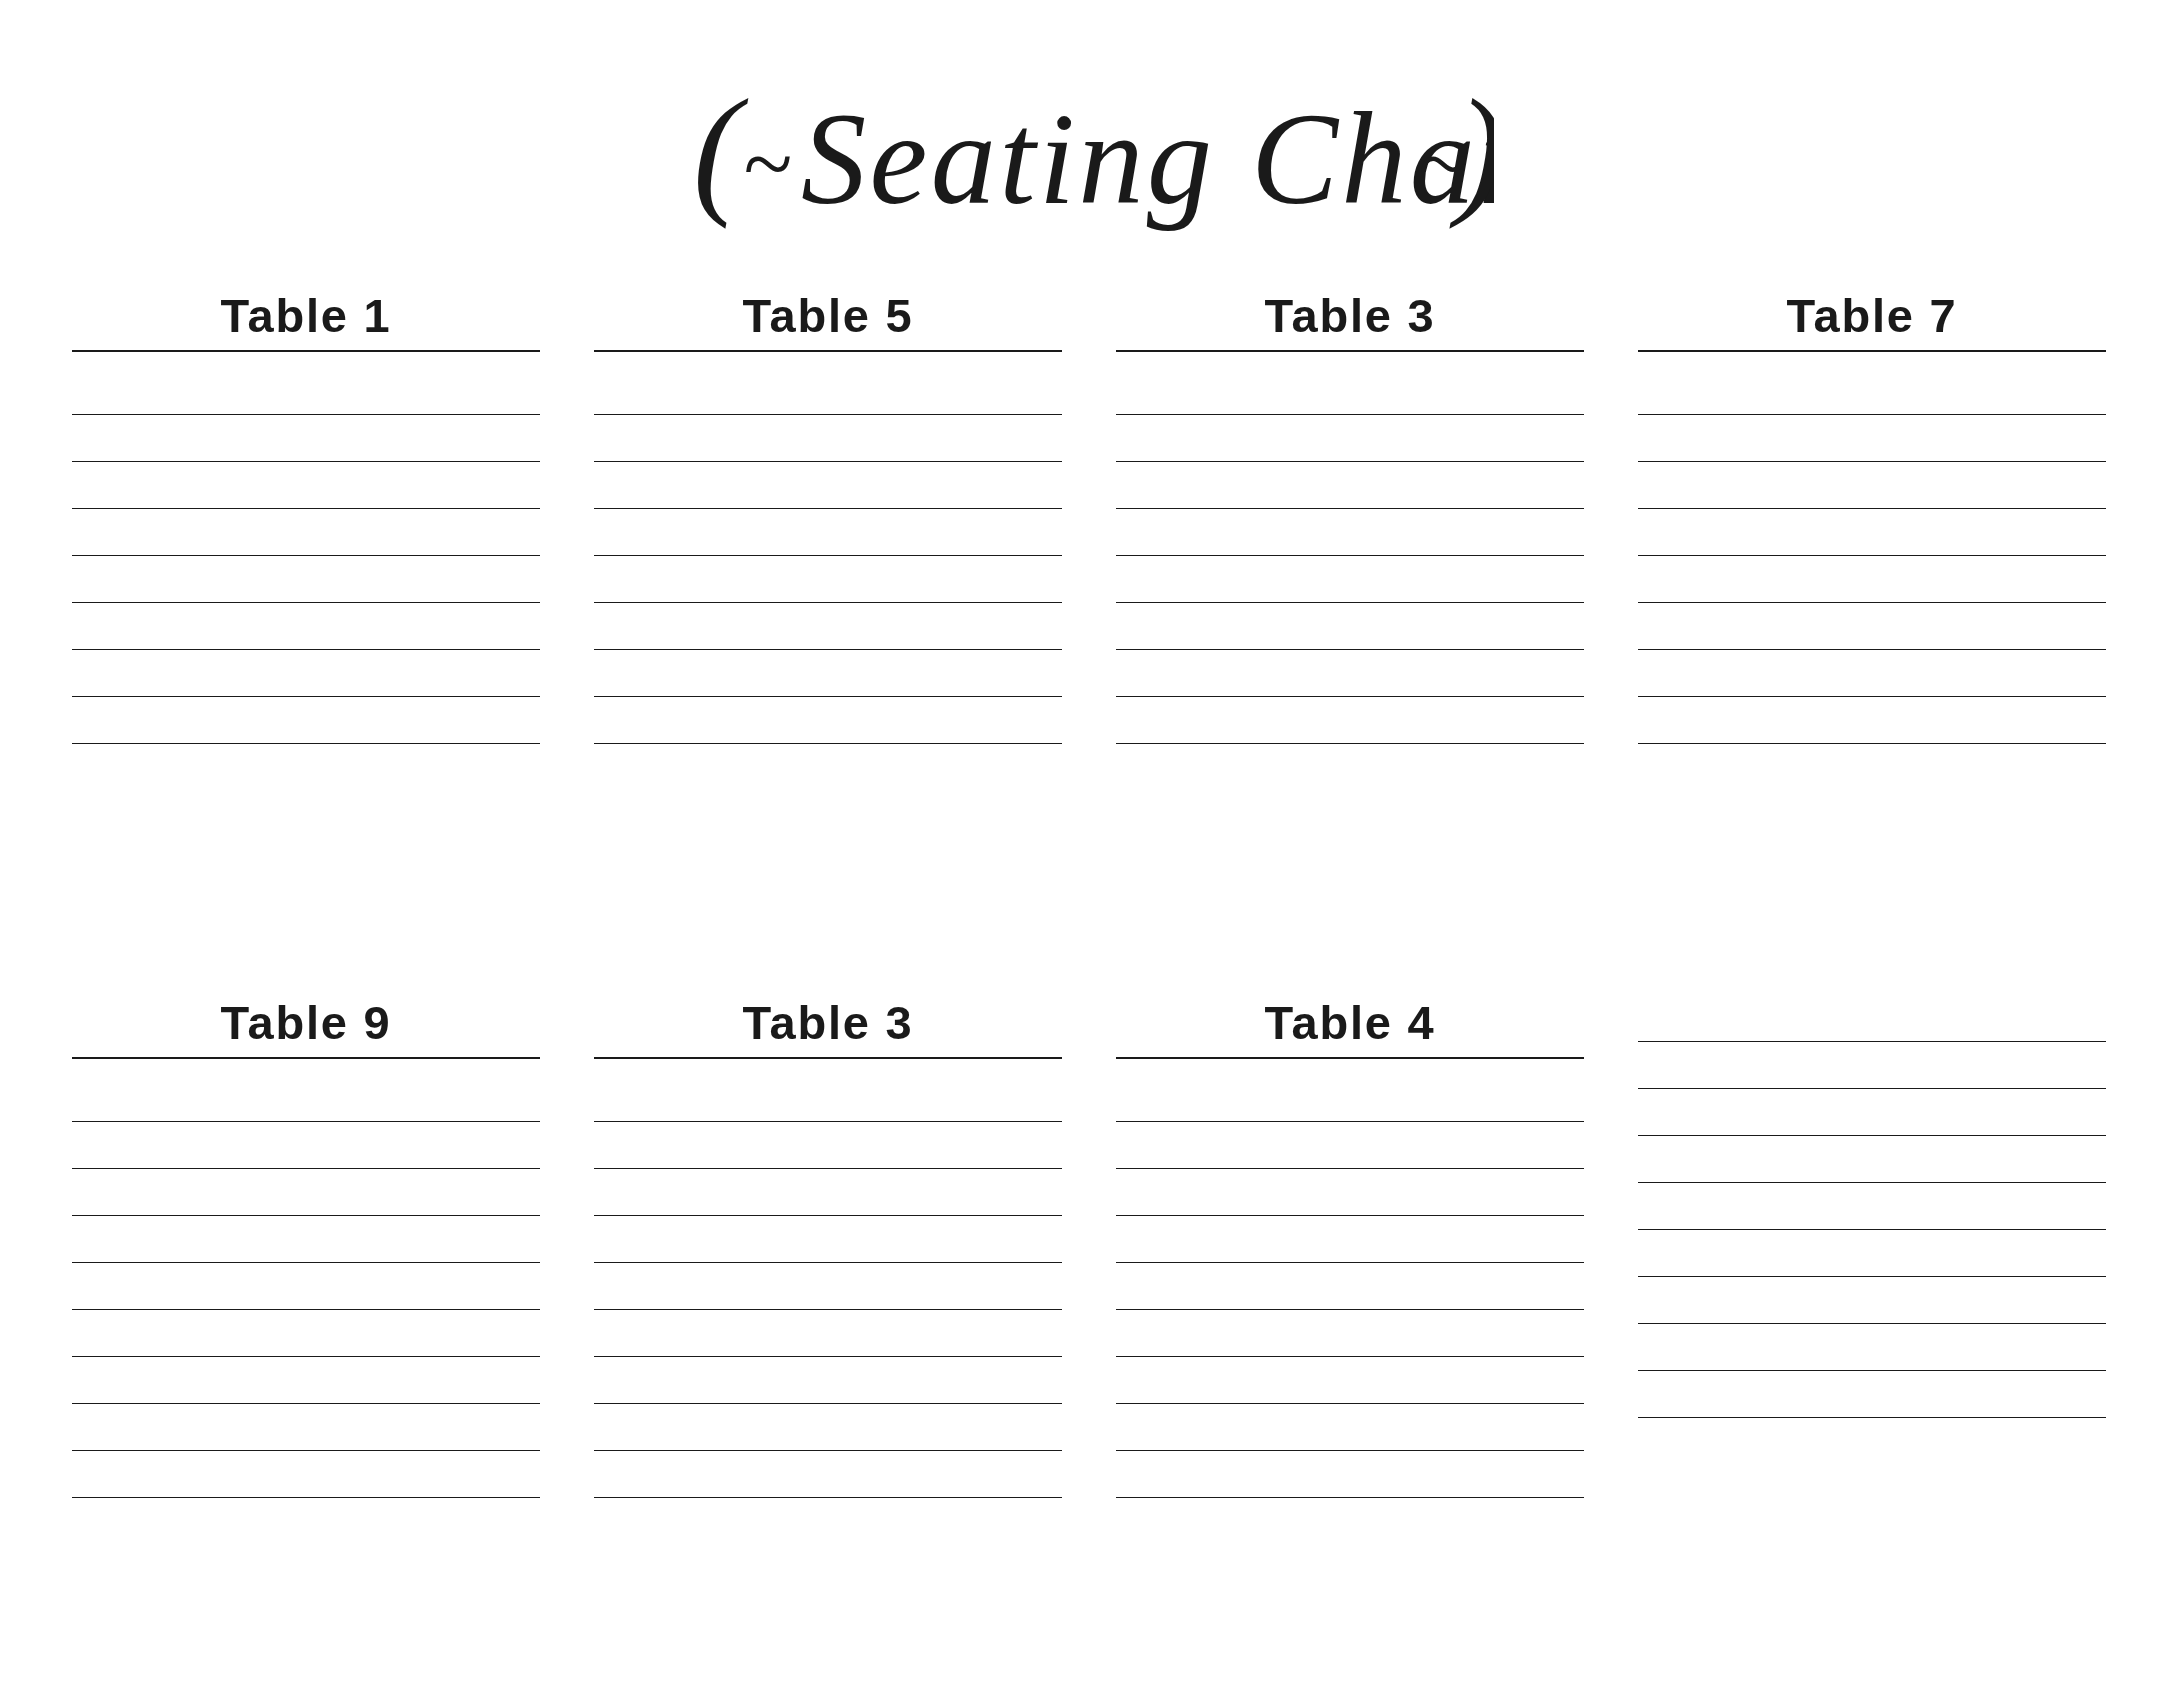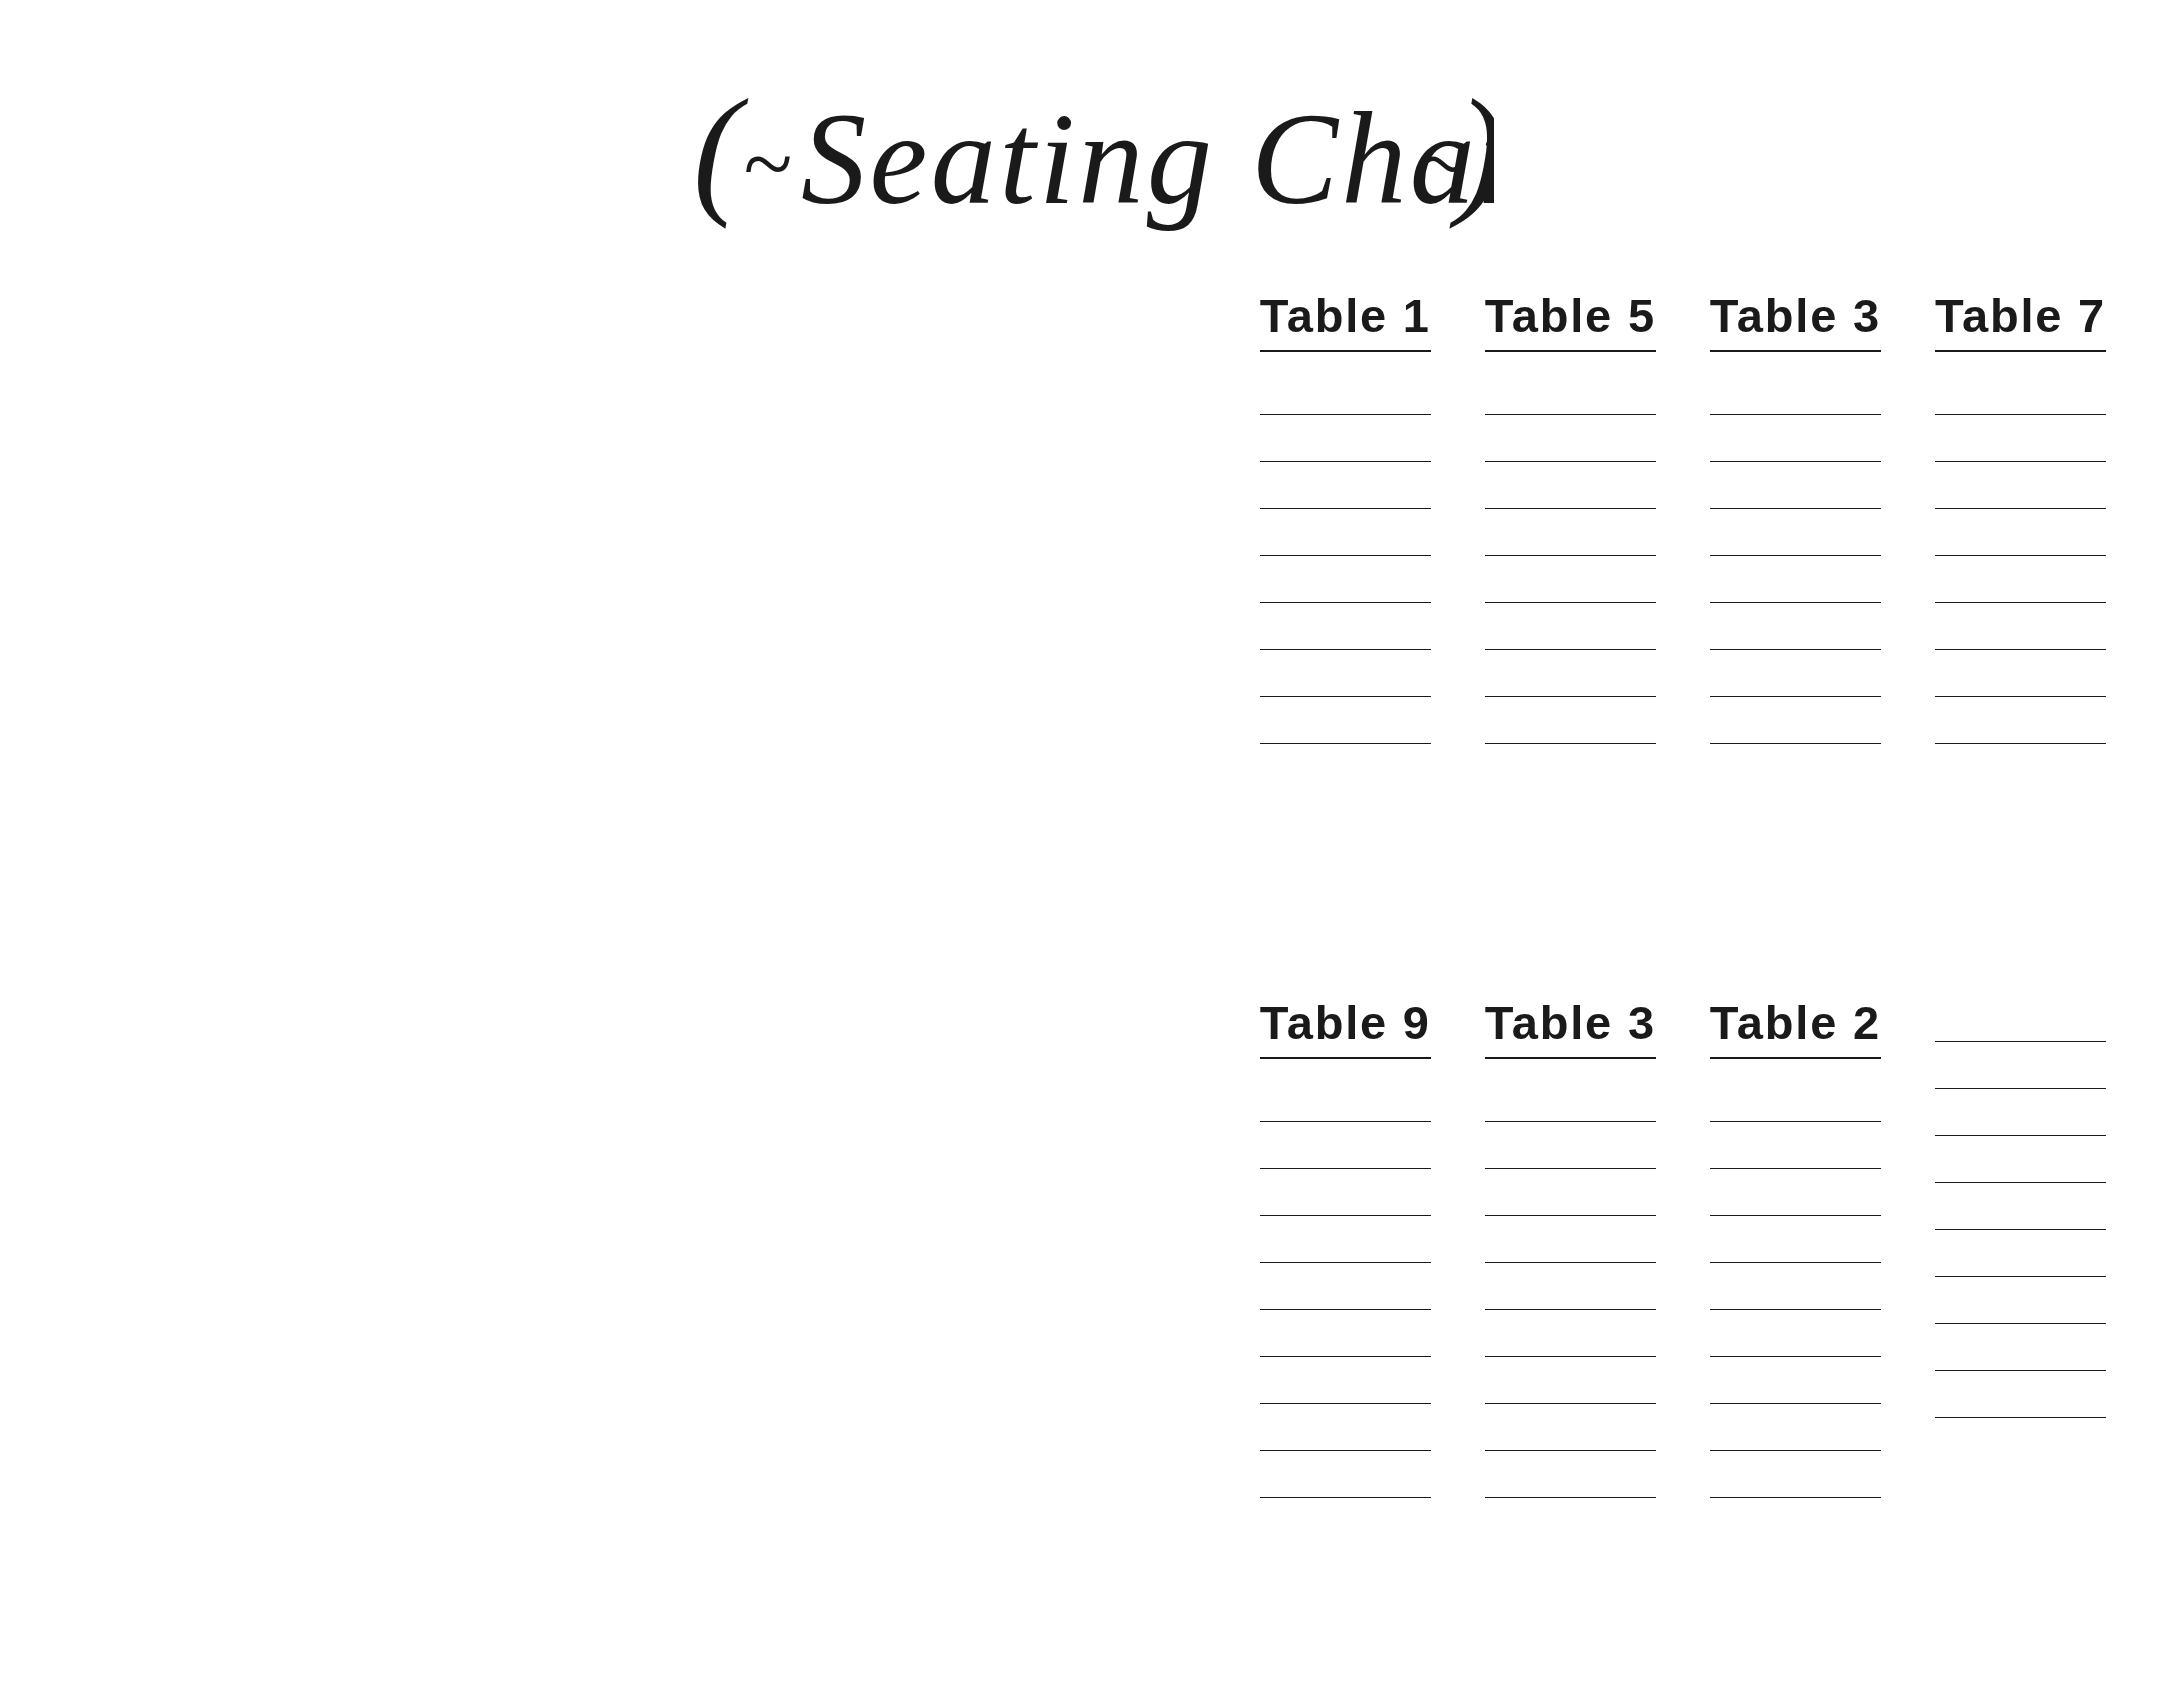--- a/index.html
+++ b/index.html
@@ -49,21 +49,20 @@
       align-items: center;
       gap: 9px;
     }
 
     .tables-container {
       width: 100%;
       display: flex;
       flex-direction: column;
       gap: 72px;
       flex: 1;
-      align-items: flex-end;
     }
 
     .tables-row {
       display: grid;
       grid-template-columns: 1fr 1fr 1fr 1fr;
       gap: 54px;
       flex: 1;
     }
 
     .table-section {
@@ -224,21 +223,21 @@
           <div class="table-line"></div>
           <div class="table-line"></div>
           <div class="table-line"></div>
           <div class="table-line"></div>
           <div class="table-line"></div>
         </div>
       </div>
 
       <div class="table-section">
         <div class="table-header">
-          <span class="table-title">Table 2</span>
+          <span class="table-title">Table 4</span>
         </div>
         <div class="table-lines">
           <div class="table-line"></div>
           <div class="table-line"></div>
           <div class="table-line"></div>
           <div class="table-line"></div>
           <div class="table-line"></div>
           <div class="table-line"></div>
           <div class="table-line"></div>
           <div class="table-line"></div>

